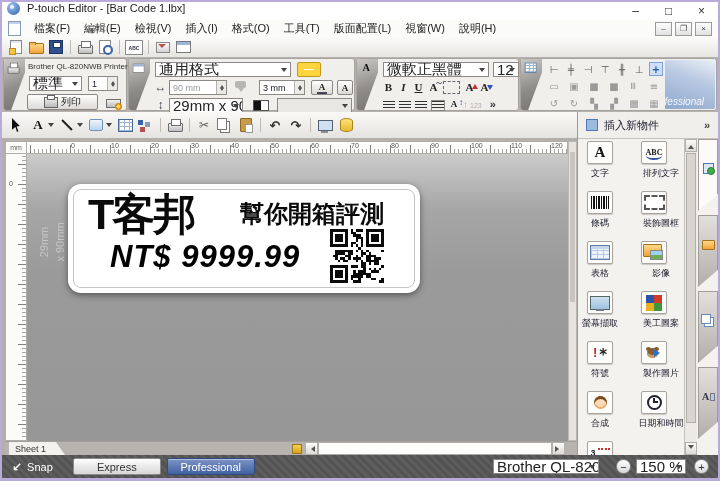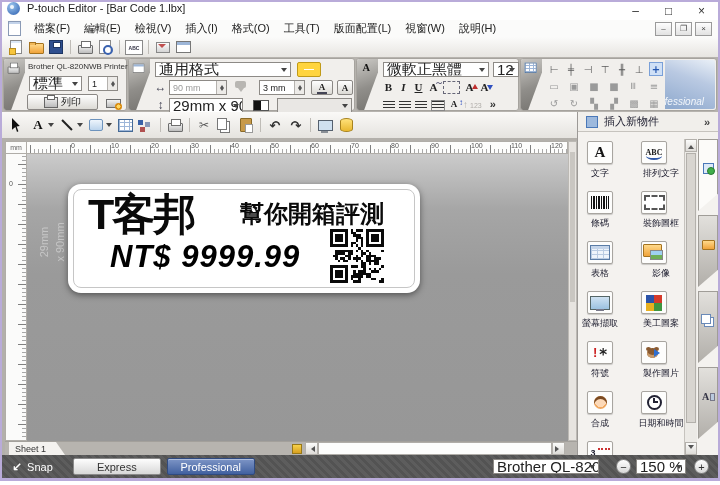--- a/index.html
+++ b/index.html
@@ -107,21 +107,21 @@
   .aic{width:14px;height:14px;display:flex;align-items:center;justify-content:center;font-size:10px;color:#5a5a5a;font-family:"DejaVu Sans",sans-serif}
   #ar2 .aic,#ar3 .aic{color:#9a9a9a}
   .selic{background:#cfe0f6;border:1px solid #7aa0d8;color:#2456b0 !important;font-weight:700;box-sizing:border-box}
   .rot90{transform:rotate(90deg)}
   .wmark{position:absolute;right:1px;top:1px;bottom:1px;width:50px;background:linear-gradient(200deg,#eaf0f7 0%,#b9c9e2 40%,#8da8cd 100%);border-radius:0 2px 2px 0;overflow:hidden}
   .wmark span{position:absolute;left:-16px;bottom:2px;font-size:10px;color:#f2f6fb;font-style:italic}
   
   #buy{position:absolute;left:420px;top:115px;width:157px;height:21px;background:linear-gradient(#ffffff,#e7ecf4);border:1px solid #7f9cc9;border-radius:10px;display:flex;align-items:center;justify-content:center;gap:6px;font-size:11px;color:#223;box-sizing:border-box;z-index:5}
   
   #sbbg{position:absolute;left:577px;top:112px;width:141px;height:343px;background:#f4f2ef;border-left:1px solid #9c9996;box-sizing:border-box}
-  #sbhead{position:absolute;left:578px;top:112px;width:140px;height:20px;background:#f1efeb;border-bottom:1px solid #c6c3be;display:flex;align-items:center;box-sizing:border-box}
+  #sbhead{position:absolute;left:578px;top:112px;width:140px;height:27px;background:#f1efeb;border-bottom:1px solid #c6c3be;display:flex;align-items:center;box-sizing:border-box}
   .insobjic{width:10px;height:10px;border:1px solid #4a78b8;background:#9db9dd;margin:0 6px 0 8px}
   #sbtitle{font-size:11px;color:#223}
   #sbmore{margin-left:auto;padding-right:8px;color:#444;font-weight:700}
   #objlist{position:absolute;left:577px;top:139px;width:107px;height:316px;overflow:hidden}
   .oic{position:absolute;width:26px;height:23px;border:1px solid #a8a5a0;background:#fdfdfc;border-radius:2px;display:flex;align-items:center;justify-content:center;box-shadow:0 1px 1px rgba(0,0,0,.18);box-sizing:border-box}
   .olabel{position:absolute;width:60px;text-align:center;font-size:9px;color:#223}
   .text-object-icon::before{content:"A";font:900 15px "Liberation Serif","DejaVu Serif",serif;color:#151515}
   .arranged-text-icon::before{content:"ABC";font:800 8px "Liberation Serif",serif;color:#151515}
   .arranged-text-icon::after{content:"";position:absolute;bottom:3px;left:4px;right:4px;height:6px;border-bottom:2px solid #2f58a8;border-radius:50%}
   .barcode-icon::before{content:"";width:18px;height:13px;background:repeating-linear-gradient(90deg,#111 0 1px,transparent 1px 2px,#111 2px 4px,transparent 4px 5px)}

